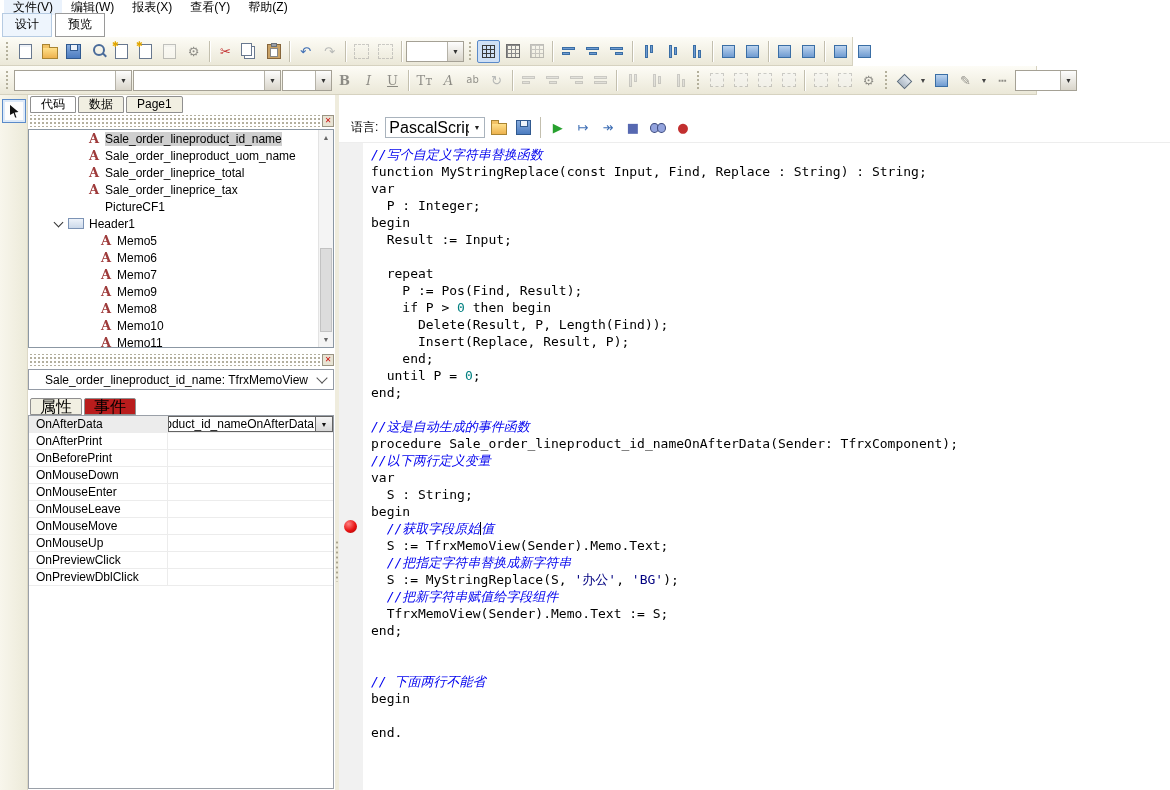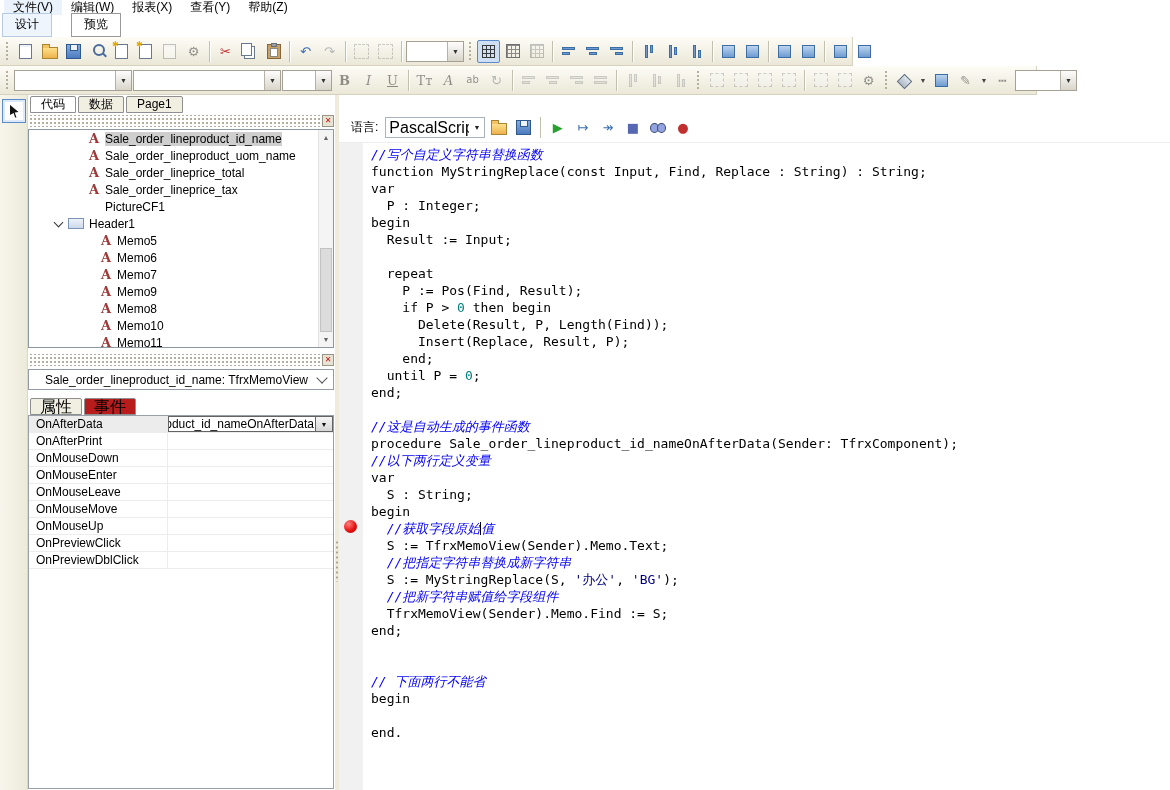--- a/index.html
+++ b/index.html
@@ -4,21 +4,21 @@
 <style>
   html,body{margin:0;padding:0}
   body{position:relative;width:1170px;height:790px;overflow:hidden;background:#fff;
        font-family:"Liberation Sans",sans-serif;color:#000;-webkit-font-smoothing:antialiased}
   
   #menubar{position:absolute;top:0;left:0;right:0;height:15px;background:#fff;display:flex;align-items:center;padding-left:4px}
   .mitem{font-size:12px;line-height:15px;padding:10px 9px;white-space:nowrap}
   .mitem.hl{background:#eaf2fc}
   
   #viewtabs{position:absolute;top:15px;left:0;right:0;height:22px;background:#fff;display:flex;align-items:flex-end;padding-left:2px}
-  .vtab{font-size:12px;padding:2px 12px 3px;margin-right:19px;border:1px solid #9a9a9a;background:#fff}
+  .vtab{font-size:12px;padding:2px 12px 3px;margin-right:3px;border:1px solid #9a9a9a;background:#fff}
   .vtab.active{background:#eef5fd;border-color:#b6cbe2}
   
   .trow{position:absolute;left:0;height:29px;background:linear-gradient(#fdfcf6,#ebe8d8);
         border-bottom:1px solid #d6d2c0;border-right:1px solid #d6d2c0;display:flex;align-items:center;gap:1px;padding:0 2px;box-sizing:border-box}
   #row1{top:37px;width:853px}
   #row2{top:66px;width:1037px}
   .grip{width:5px;height:20px;margin:0 3px;background-image:radial-gradient(circle,#b4b09c 1px,transparent 1.3px);background-size:4px 4px}
   .sep{width:1px;height:21px;background:#c3bfae;box-shadow:1px 0 0 #fff;margin:0 3px}
   .btn{width:23px;height:23px;display:flex;align-items:center;justify-content:center;border-radius:2px;box-sizing:border-box;flex:none}
   .btn.active{background:#cfe0f5;border:1px solid #5a8ac9}
@@ -495,20 +495,24 @@
           <div class="evtext">ieproduct_id_nameOnAfterData</div>
           <div class="evbtn">▼</div>
         </div>
       </div>
     </div>
     <div class="erow">
       <div class="ename">OnAfterPrint</div>
       <div class="eval"></div>
     </div>
     <div class="erow">
+      <div class="ename">OnBeforePrint</div>
+      <div class="eval"></div>
+    </div>
+    <div class="erow">
       <div class="ename">OnMouseDown</div>
       <div class="eval"></div>
     </div>
     <div class="erow">
       <div class="ename">OnMouseEnter</div>
       <div class="eval"></div>
     </div>
     <div class="erow">
       <div class="ename">OnMouseLeave</div>
       <div class="eval"></div>
@@ -589,21 +593,21 @@
     <div class="cline"><span class="tok-k">procedure</span><span class="tok-p"> Sale_order_lineproduct_id_nameOnAfterData(Sender: TfrxComponent);</span></div>
     <div class="cline"><span class="tok-c">//以下两行定义变量</span></div>
     <div class="cline"><span class="tok-k">var</span></div>
     <div class="cline"><span class="tok-p">  S : String;</span></div>
     <div class="cline"><span class="tok-k">begin</span></div>
     <div class="cline"><span class="tok-p">  </span><span class="tok-c">//获取字段原始</span><span class="caret"></span><span class="tok-c">值</span></div>
     <div class="cline"><span class="tok-p">  S := TfrxMemoView(Sender).Memo.Text;</span></div>
     <div class="cline"><span class="tok-p">  </span><span class="tok-c">//把指定字符串替换成新字符串</span></div>
     <div class="cline"><span class="tok-p">  S := MyStringReplace(S, </span><span class="tok-s">'办公'</span><span class="tok-p">, </span><span class="tok-s">'BG'</span><span class="tok-p">);</span></div>
     <div class="cline"><span class="tok-p">  </span><span class="tok-c">//把新字符串赋值给字段组件</span></div>
-    <div class="cline"><span class="tok-p">  TfrxMemoView(Sender).Memo.Find := S;</span></div>
+    <div class="cline"><span class="tok-p">  TfrxMemoView(Sender).Memo.Text := S;</span></div>
     <div class="cline"><span class="tok-k">end</span><span class="tok-p">;</span></div>
     <div class="cline">&nbsp;</div>
     <div class="cline">&nbsp;</div>
     <div class="cline"><span class="tok-c">// 下面两行不能省</span></div>
     <div class="cline"><span class="tok-k">begin</span></div>
     <div class="cline">&nbsp;</div>
     <div class="cline"><span class="tok-k">end</span><span class="tok-p">.</span></div>
   </div>
 
 </body></html>

